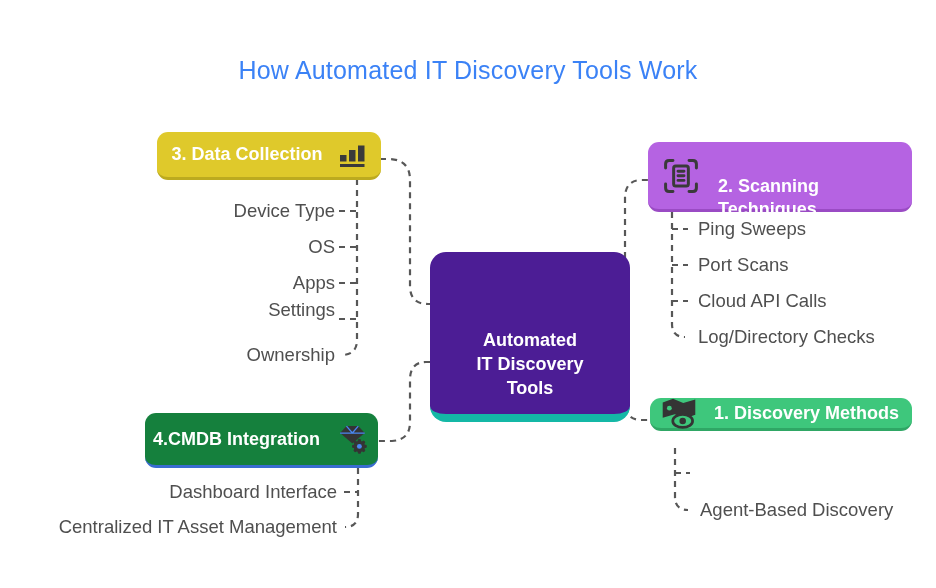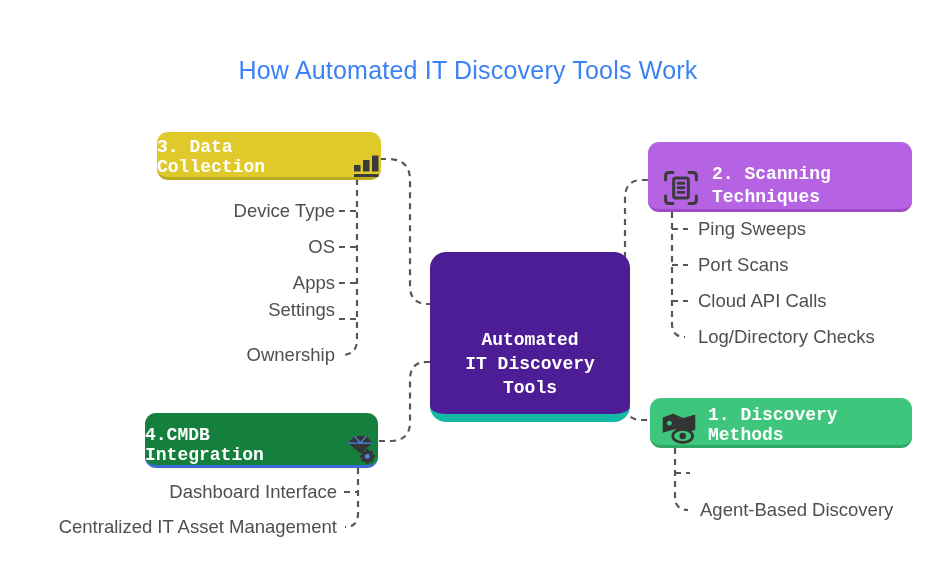--- a/index.html
+++ b/index.html
@@ -8,28 +8,28 @@
     font-family:"Liberation Sans", sans-serif;overflow:hidden;
   }
   .title{
     position:absolute;top:56px;left:0;width:100%;text-align:center;
     font-size:25px;font-weight:500;color:#3b82f6;letter-spacing:.2px;
   }
   .connectors{position:absolute;left:0;top:0;pointer-events:none;}
   .connectors path{fill:none;stroke:#575757;stroke-width:2.2;stroke-dasharray:6 5;}
   .node{
     position:absolute;box-sizing:border-box;border-radius:11px;
-    display:flex;align-items:flex-end;justify-content:center;gap:10px;
-    color:#ffffff;font-weight:bold;font-size:18px;font-family:Liberation Mono, monospace;
+    display:flex;align-items:center;justify-content:center;gap:16px;
+    color:#ffffff;font-weight:bold;font-size:18px;
   }
   .node-yellow{left:157px;top:132px;width:224px;height:48px;background:#dfc92b;border-bottom:3px solid #bcaa1f;}
   .node-purple{left:648px;top:142px;width:264px;height:70px;background:#b563e2;border-bottom:3px solid #9a4bc4;justify-content:flex-start;padding-left:12px;}
   .node-purple .node-label{width:158px;line-height:23px;text-align:left;margin-top:44px;}
   .node-blue{left:145px;top:413px;width:233px;height:55px;background:#15803d;border-bottom:3px solid #3a6cd0;}
-  .node-green{left:650px;top:398px;width:262px;height:50px;background:#3ec77c;border-bottom:3px solid #2fa765;justify-content:flex-start;padding-left:10px;}
+  .node-green{left:650px;top:398px;width:262px;height:33px;background:#3ec77c;border-bottom:3px solid #2fa765;justify-content:flex-start;padding-left:10px;}
   .node-center{
     left:430px;top:252px;width:200px;height:170px;background:#4c1d95;
     border-radius:16px;border-bottom:8px solid #14b8a6;display:block;
   }
   .center-text{
     position:absolute;left:0;right:0;top:76px;text-align:center;
     font-size:18px;line-height:24px;font-weight:bold;color:#ffffff;
   }
   .center-text span{display:block;}
   .leaf{

